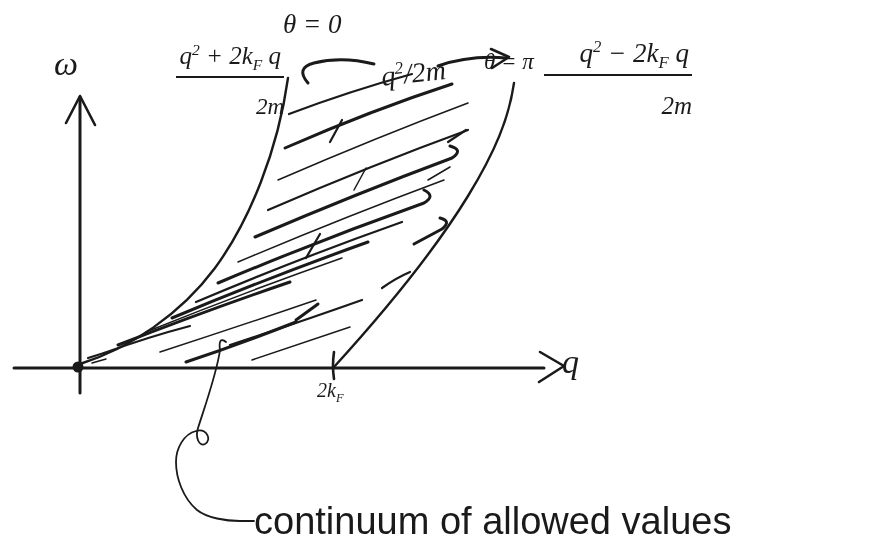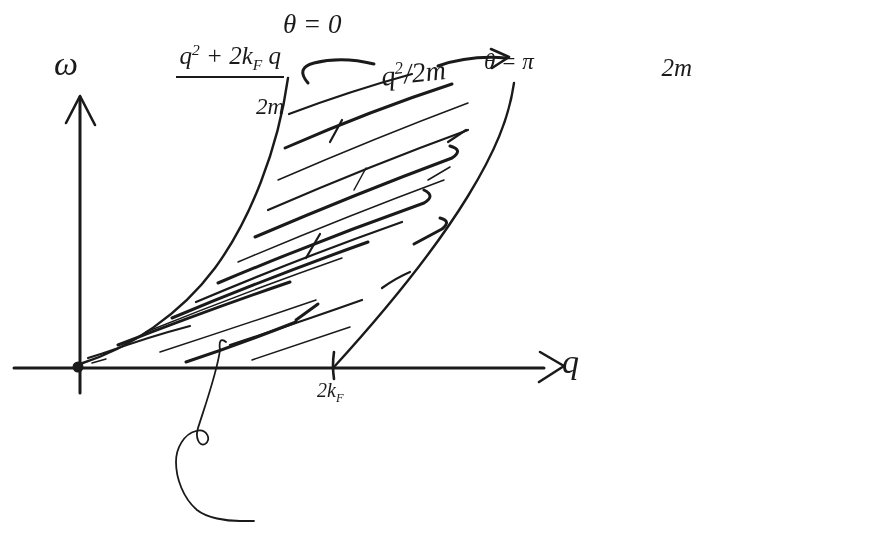--- a/index.html
+++ b/index.html
@@ -115,19 +115,21 @@
   <div class="lbl" style="left:484px; top:6px; font-size:23px;margin-top:44px;">θ = π</div>
 
   <div class="lbl frac" style="left:176px; top:42px; width:108px; font-size:25px;">
     <span class="num"><span>q</span><sup class="sup">2</sup><span> + 2k</span><sub class="sub">F</sub><span> q</span></span>
     <span class="den" style="font-size:23px;">2m</span>
   </div>
 
   <div class="lbl" style="left:381px; top:58px; font-size:28px; transform:rotate(-6deg);"><span>q</span><sup class="sup">2</sup><span>/2m</span></div>
 
   <div class="lbl frac" style="left:544px; top:38px; width:148px; font-size:27px;">
+    <span class="num"><span>q</span><sup class="sup">2</sup><span> − 2k</span><sub class="sub">F</sub><span> q</span></span>
     <span class="den" style="font-size:25px;">2m</span>
   </div>
 
   <div class="lbl" style="left:317px; top:380px; font-size:20px;"><span>2k</span><sub class="sub">F</sub></div>
 
+  <div class="caption" style="left:254px; top:500px; font-size:38px;">continuum of allowed values</div>
 
 </div>
 
 </body></html>

